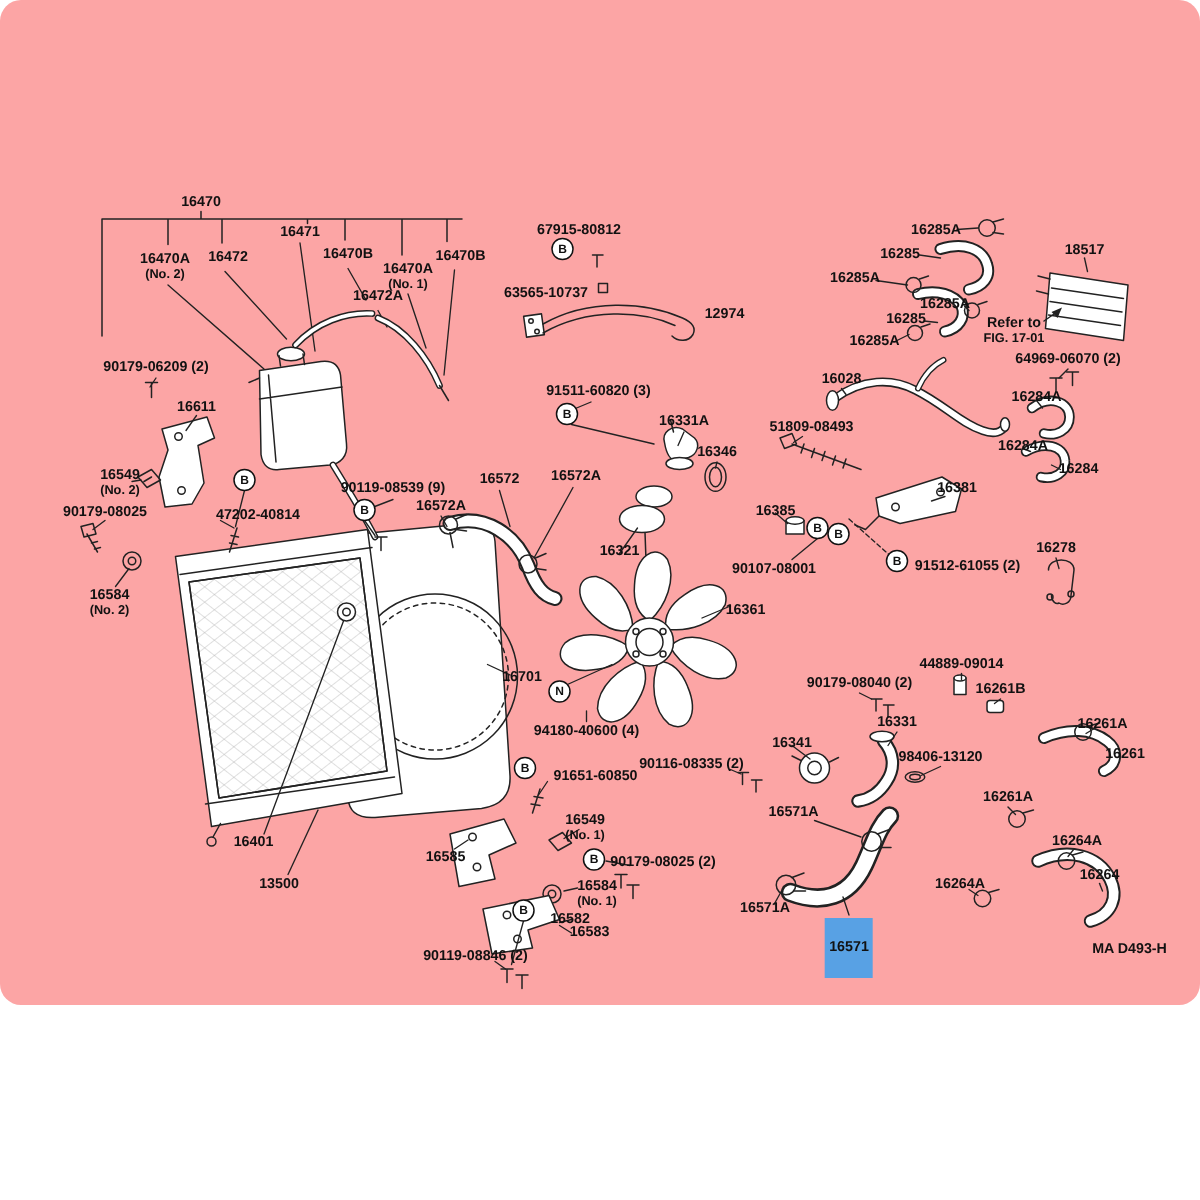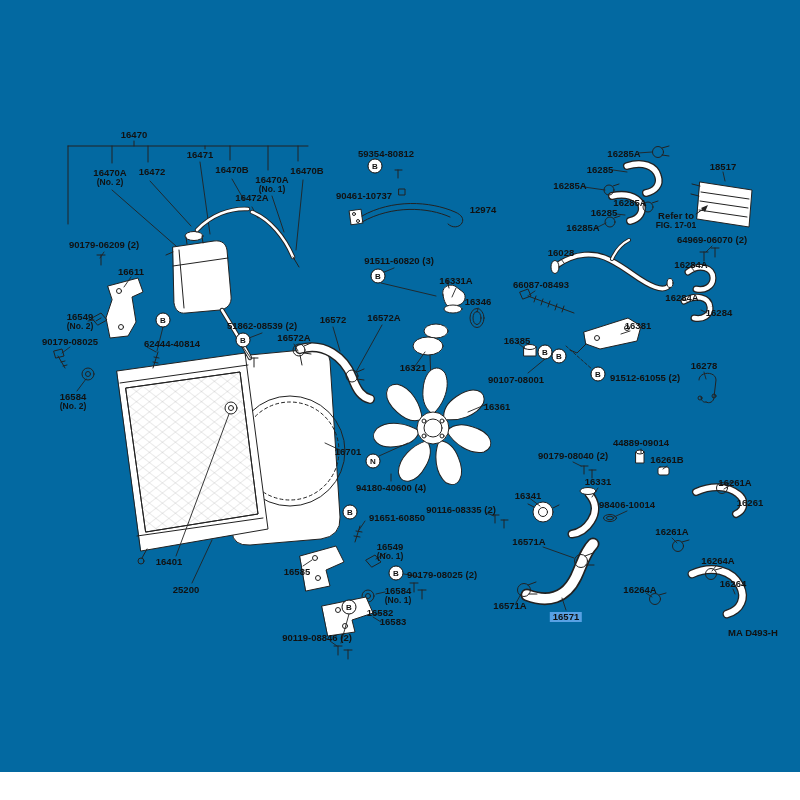--- a/index.html
+++ b/index.html
@@ -1,24 +1,24 @@
 <!DOCTYPE html>
 <html><head>
 <meta charset="utf-8">
 <style>
   html,body{margin:0;padding:0;background:#fff;}
-  .stage{position:relative;width:800px;height:772px;background:#0369a1;overflow:hidden;
-         font-family:"Liberation Sans","DejaVu Sans",sans-serif;}
+  .stage{position:relative;width:800px;height:670px;background:#fca5a5;overflow:hidden;
+         font-family:"Liberation Sans","DejaVu Sans",sans-serif;border-radius:14px;}
   svg.art{position:absolute;left:0;top:0;z-index:1;}
   .lbl{position:absolute;transform:translateX(-50%);z-index:2;font-size:9.5px;font-weight:bold;
        color:#111;white-space:nowrap;text-align:center;line-height:1.08;}
   .lbl .t{display:block;}
   .lbl .note{display:block;font-size:8.5px;font-weight:bold;}
   .lbl .note:empty{display:none;}
-  .lbl.hl{background:#58a1e4;padding:0 3px;}
+  .lbl.hl{background:#58a1e4;padding:15px 3px;}
   .sym{position:absolute;transform:translate(-50%,-50%);z-index:2;width:13px;height:13px;
        border:1.3px solid #111;border-radius:50%;font-size:8px;font-weight:bold;color:#111;
        display:flex;align-items:center;justify-content:center;background:#fff;}
 </style>
 </head>
 <body>
 
 <div class="stage">
 
 <svg class="art" width="800" height="800" viewBox="0 0 800 800">
@@ -330,48 +330,48 @@
       <span class="note">(No. 2)</span>
     </span>
 <span class="lbl" style="left:152px;top:167px">16472</span>
 <span class="lbl" style="left:232px;top:165px">16470B</span>
 <span class="lbl" style="left:272px;top:175px">
       <span class="t">16470A</span>
       <span class="note">(No. 1)</span>
     </span>
 <span class="lbl" style="left:307px;top:166px">16470B</span>
 <span class="lbl" style="left:252px;top:193px">16472A</span>
-<span class="lbl" style="left:386px;top:149px">59354-80812</span>
-<span class="lbl" style="left:364px;top:191px">90461-10737</span>
+<span class="lbl" style="left:386px;top:149px">67915-80812</span>
+<span class="lbl" style="left:364px;top:191px">63565-10737</span>
 <span class="lbl" style="left:483px;top:205px">12974</span>
 <span class="lbl" style="left:104px;top:240px">90179-06209 (2)</span>
 <span class="lbl" style="left:131px;top:267px">16611</span>
 <span class="lbl" style="left:80px;top:312px">
       <span class="t">16549</span>
       <span class="note">(No. 2)</span>
     </span>
 <span class="lbl" style="left:70px;top:337px">90179-08025</span>
-<span class="lbl" style="left:172px;top:339px">62444-40814</span>
+<span class="lbl" style="left:172px;top:339px">47202-40814</span>
 <span class="lbl" style="left:73px;top:392px">
       <span class="t">16584</span>
       <span class="note">(No. 2)</span>
     </span>
-<span class="lbl" style="left:262px;top:321px">51862-08539 (2)</span>
+<span class="lbl" style="left:262px;top:321px">90119-08539 (9)</span>
 <span class="lbl" style="left:294px;top:333px">16572A</span>
 <span class="lbl" style="left:333px;top:315px">16572</span>
 <span class="lbl" style="left:384px;top:313px">16572A</span>
 <span class="lbl" style="left:399px;top:256px">91511-60820 (3)</span>
 <span class="lbl" style="left:456px;top:276px">16331A</span>
 <span class="lbl" style="left:478px;top:297px">16346</span>
 <span class="lbl" style="left:413px;top:363px">16321</span>
 <span class="lbl" style="left:497px;top:402px">16361</span>
 <span class="lbl" style="left:348px;top:447px">16701</span>
 <span class="lbl" style="left:391px;top:483px">94180-40600 (4)</span>
 <span class="lbl" style="left:169px;top:557px">16401</span>
-<span class="lbl" style="left:186px;top:585px">25200</span>
+<span class="lbl" style="left:186px;top:585px">13500</span>
 <span class="lbl" style="left:297px;top:567px">16585</span>
 <span class="lbl" style="left:397px;top:513px">91651-60850</span>
 <span class="lbl" style="left:390px;top:542px">
       <span class="t">16549</span>
       <span class="note">(No. 1)</span>
     </span>
 <span class="lbl" style="left:442px;top:570px">90179-08025 (2)</span>
 <span class="lbl" style="left:398px;top:586px">
       <span class="t">16584</span>
       <span class="note">(No. 1)</span>
@@ -388,34 +388,34 @@
 <span class="lbl" style="left:723px;top:162px">18517</span>
 <span class="lbl" style="left:676px;top:211px">
       <span class="t">Refer to</span>
       <span class="note">FIG. 17-01</span>
     </span>
 <span class="lbl" style="left:712px;top:235px">64969-06070 (2)</span>
 <span class="lbl" style="left:561px;top:248px">16028</span>
 <span class="lbl" style="left:691px;top:260px">16284A</span>
 <span class="lbl" style="left:682px;top:293px">16284A</span>
 <span class="lbl" style="left:719px;top:308px">16284</span>
-<span class="lbl" style="left:541px;top:280px">66087-08493</span>
+<span class="lbl" style="left:541px;top:280px">51809-08493</span>
 <span class="lbl" style="left:638px;top:321px">16381</span>
 <span class="lbl" style="left:517px;top:336px">16385</span>
 <span class="lbl" style="left:516px;top:375px">90107-08001</span>
 <span class="lbl" style="left:645px;top:373px">91512-61055 (2)</span>
 <span class="lbl" style="left:704px;top:361px">16278</span>
 <span class="lbl" style="left:641px;top:438px">44889-09014</span>
 <span class="lbl" style="left:573px;top:451px">90179-08040 (2)</span>
 <span class="lbl" style="left:667px;top:455px">16261B</span>
 <span class="lbl" style="left:735px;top:478px">16261A</span>
 <span class="lbl" style="left:750px;top:498px">16261</span>
 <span class="lbl" style="left:598px;top:477px">16331</span>
 <span class="lbl" style="left:528px;top:491px">16341</span>
-<span class="lbl" style="left:627px;top:500px">98406-10014</span>
+<span class="lbl" style="left:627px;top:500px">98406-13120</span>
 <span class="lbl" style="left:461px;top:505px">90116-08335 (2)</span>
 <span class="lbl" style="left:529px;top:537px">16571A</span>
 <span class="lbl" style="left:672px;top:527px">16261A</span>
 <span class="lbl" style="left:718px;top:556px">16264A</span>
 <span class="lbl" style="left:640px;top:585px">16264A</span>
 <span class="lbl" style="left:733px;top:579px">16264</span>
 <span class="lbl" style="left:510px;top:601px">16571A</span>
 <span class="lbl hl" style="left:566px;top:612px">16571</span>
 <span class="lbl" style="left:753px;top:628px">MA D493-H</span>
 

